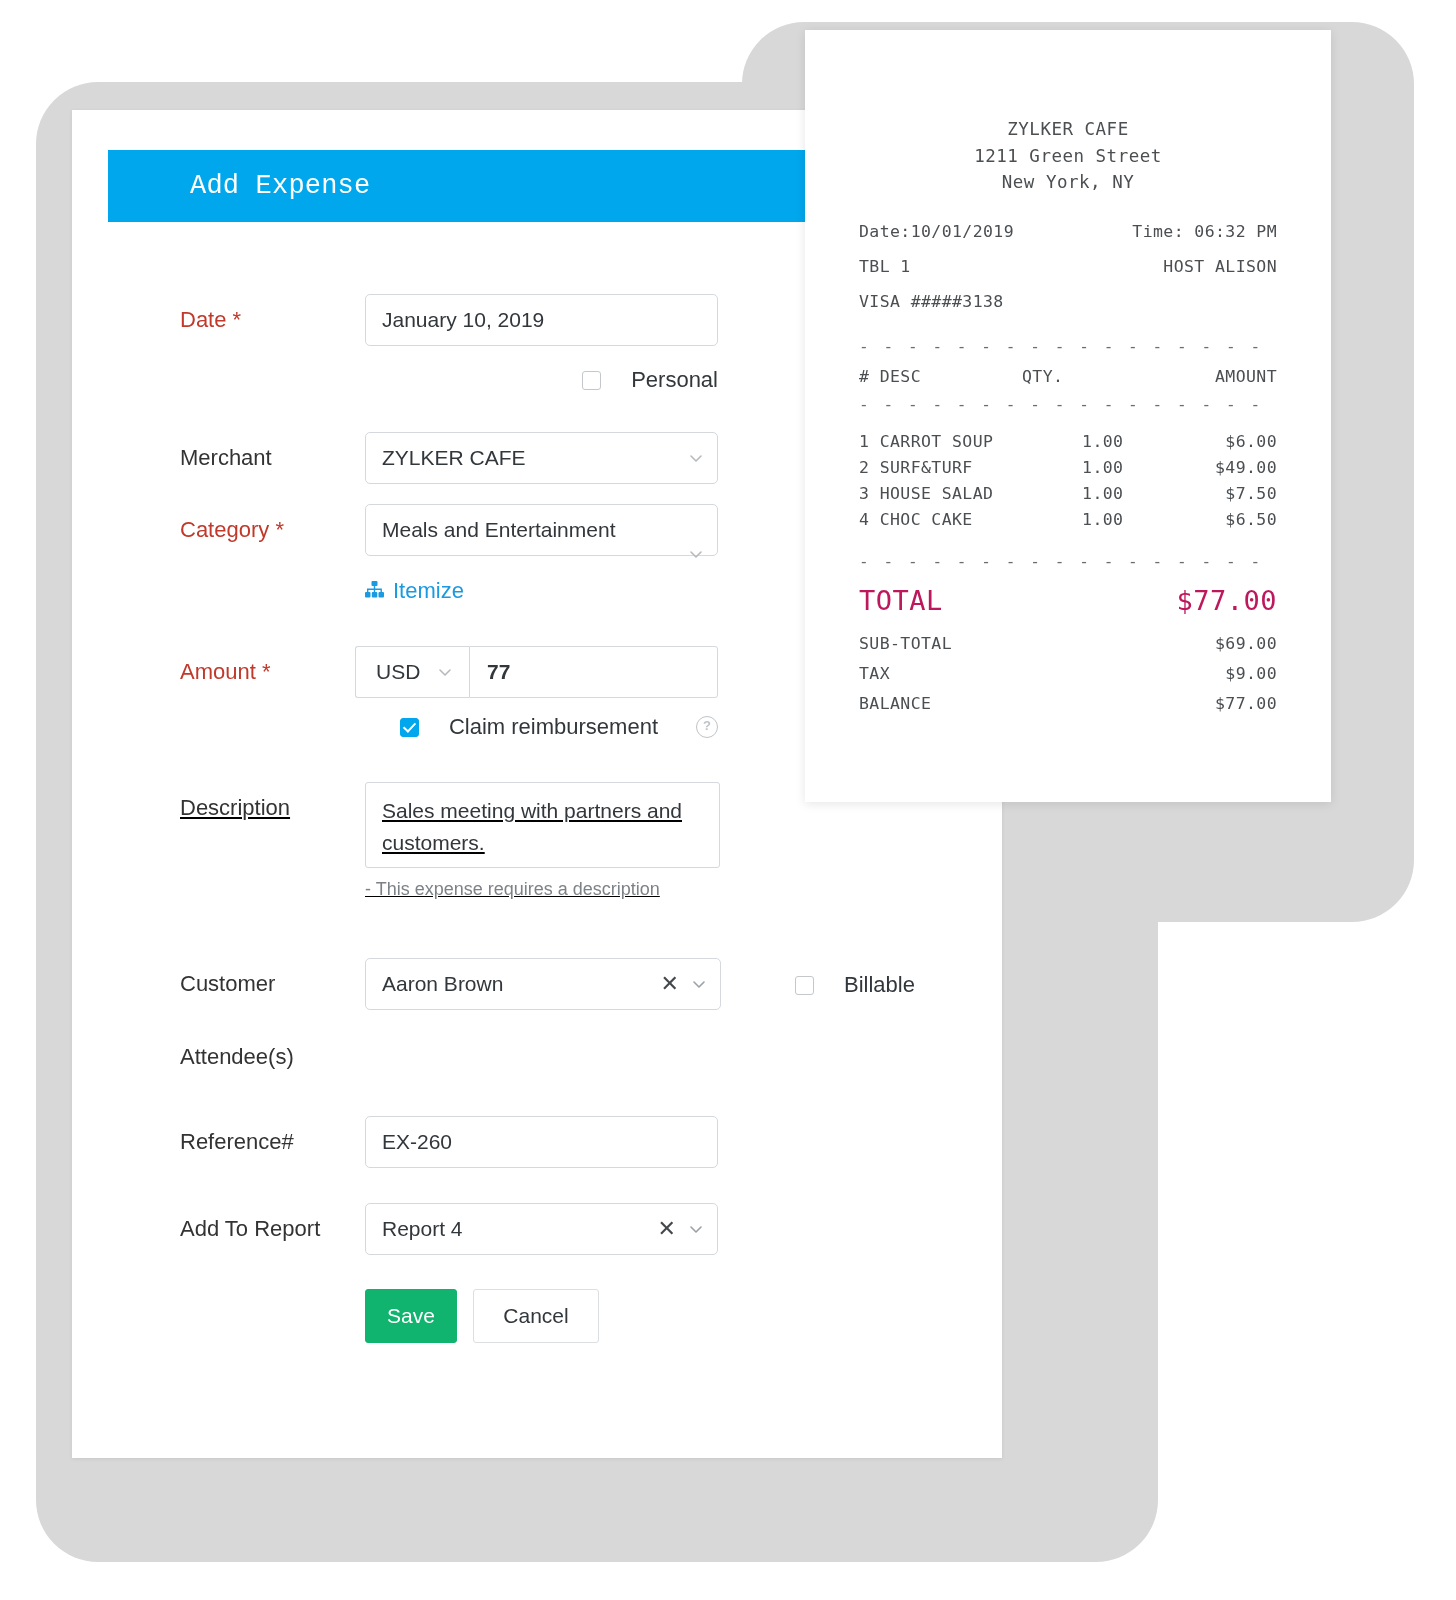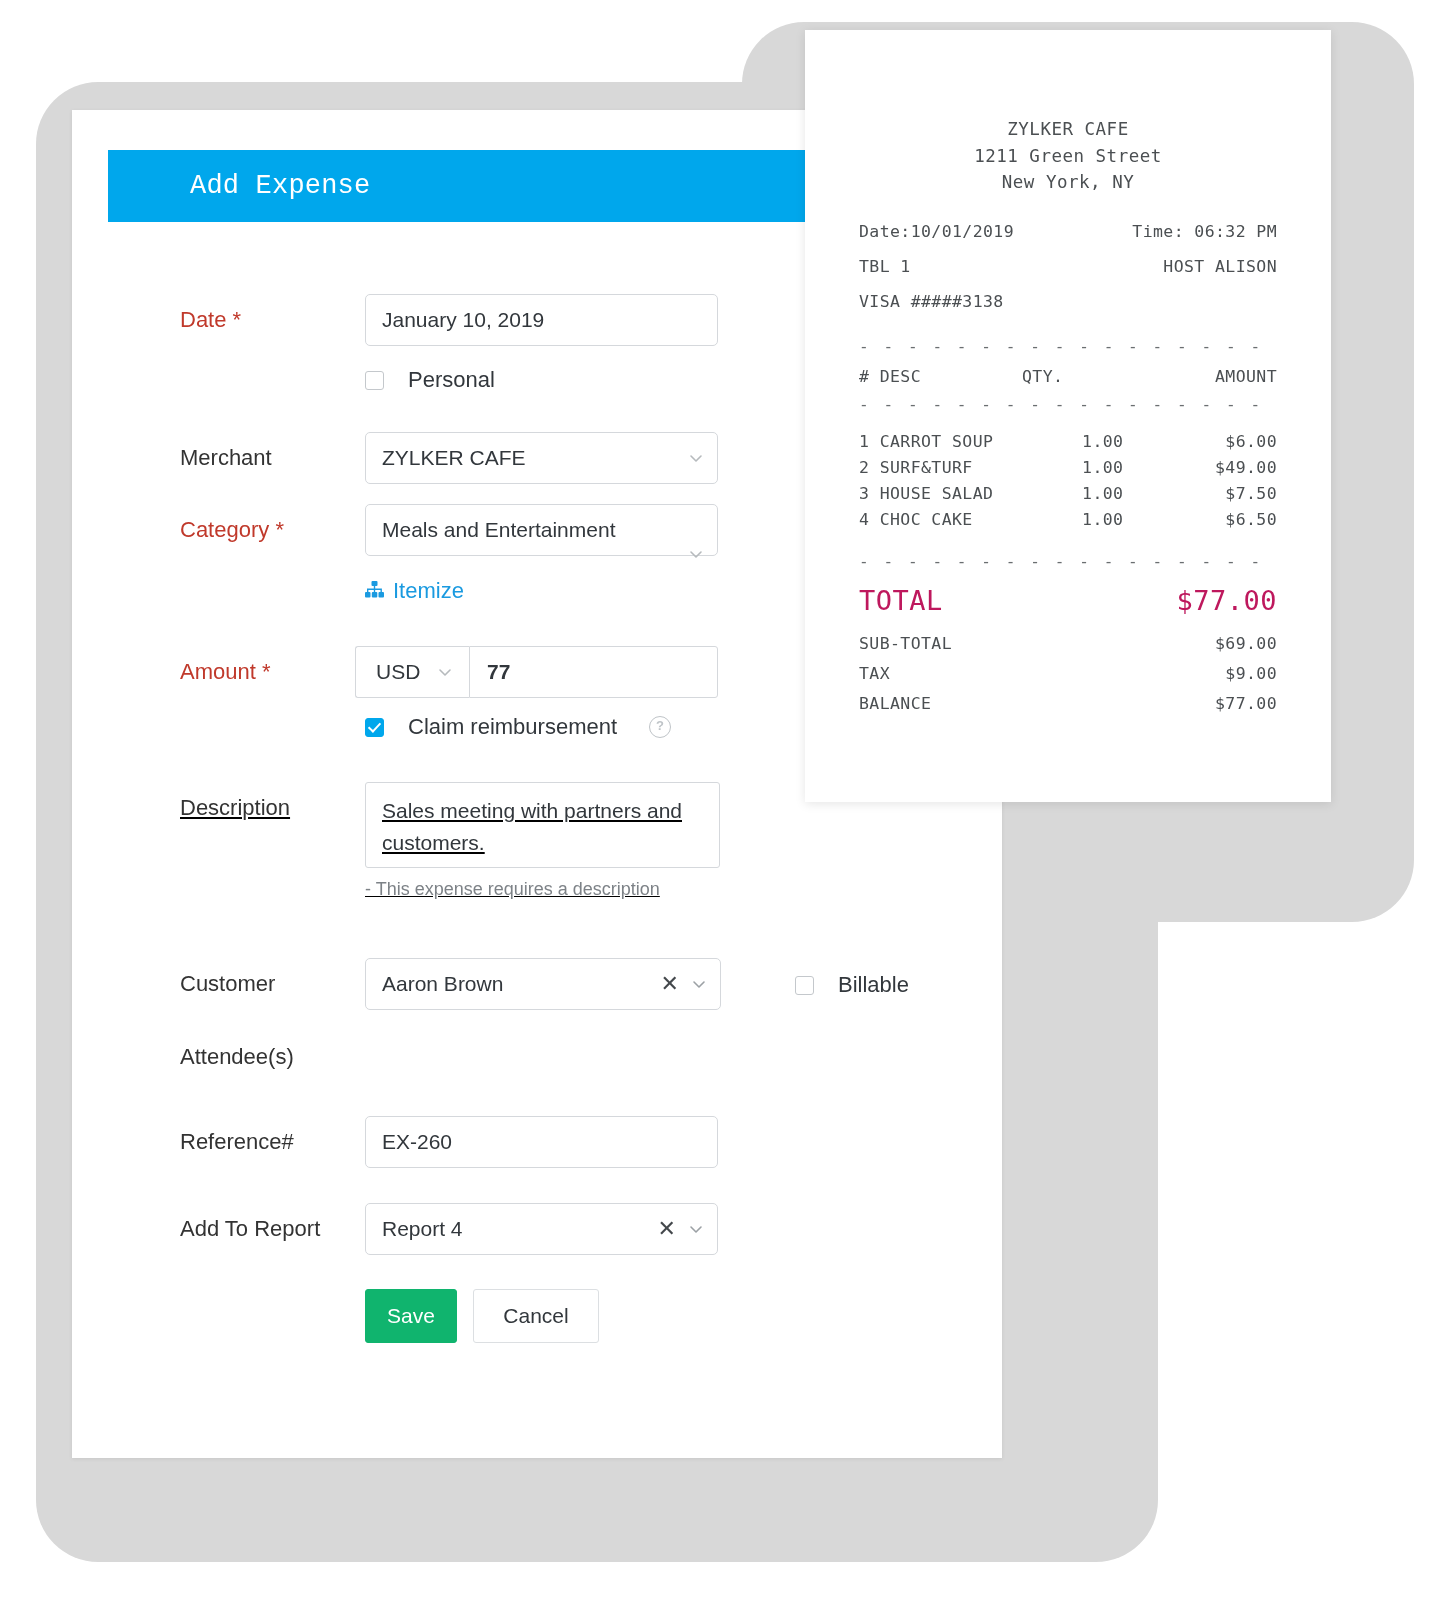--- a/index.html
+++ b/index.html
@@ -113,23 +113,24 @@
     transform: translateY(-50%);
     font-size: 22px;
     color: #44484c;
     line-height: 1;
   }
 
   
   .cbrow {
     display: flex;
     align-items: center;
-    gap: 24px;
+    gap: 30px;
     font-size: 22px;
     color: #32373c;
+    justify-content: flex-end;
   }
   .cbox {
     width: 19px; height: 19px;
     border: 1px solid #c4c8cc;
     border-radius: 3px;
     background: #fff;
     box-sizing: border-box;
   }
   .cbox.checked {
     background: #00a7ec;

